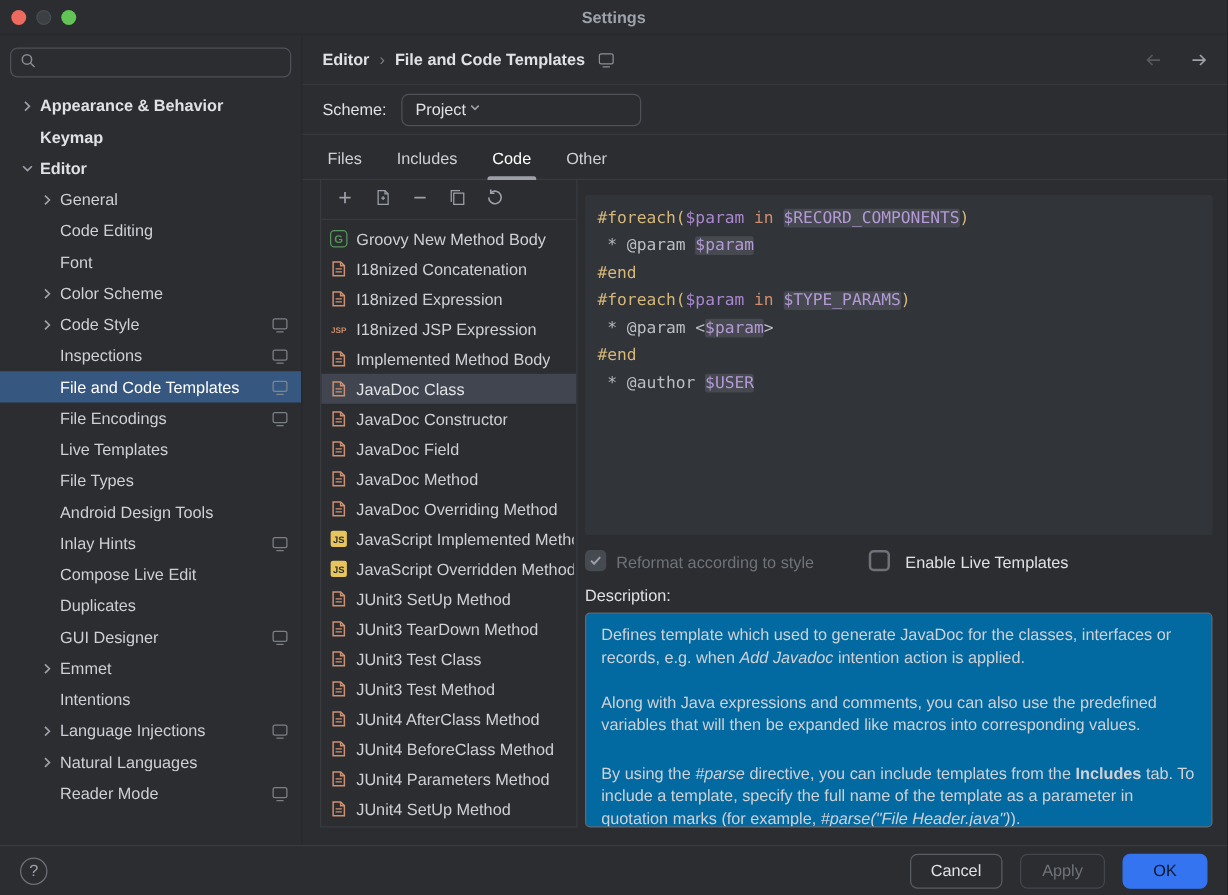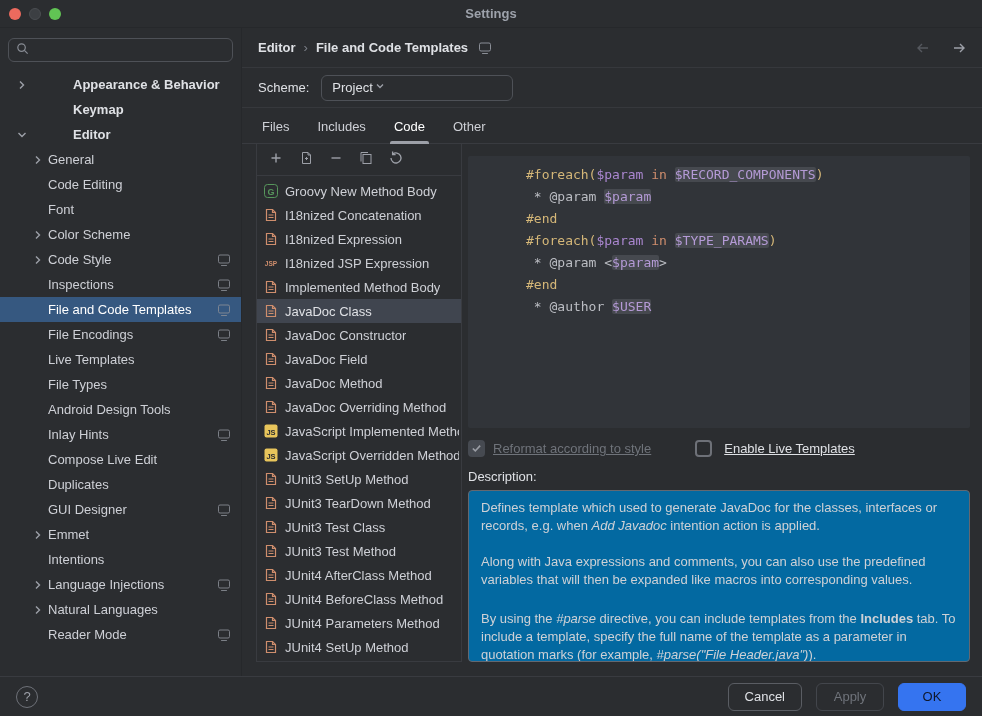--- a/index.html
+++ b/index.html
@@ -20,21 +20,21 @@
   
   .body { flex:1; display:flex; min-height:0; }
 
   
   .sidebar { width:242px; flex:none; display:flex; flex-direction:column; border-right:1px solid #26282b; }
   .searchbox { margin:10px 8px 8px 8px; height:24px; border:1px solid #4e5157; border-radius:6px; display:flex; align-items:center; padding:0 6px; gap:4px; }
   .searchbox input { flex:1; background:transparent; border:none; outline:none; color:#dfe1e5; font-size:13px; min-width:0; }
   .tree { flex:1; overflow:hidden; padding-top:2px; }
   .tree-row { height:25px; display:flex; align-items:center; padding-right:10px; color:#ced0d6; cursor:default; }
   .tree-row.bold { font-weight:bold; color:#dfe1e5; }
-  .tree-row.lvl0 { padding-left:12px;gap:41px; }
+  .tree-row.lvl0 { padding-left:12px; }
   .tree-row.lvl1 { padding-left:28px; }
   .tree-row.selected { background:#365880; color:#ffffff; }
   .chev { width:20px; height:16px; flex:none; display:inline-flex; align-items:center; justify-content:center; }
   .tree-label { flex:1; white-space:nowrap; overflow:hidden; }
   .trailing { flex:none; display:inline-flex; opacity:.85; }
 
   
   .main { flex:1; display:flex; flex-direction:column; min-width:0; }
   .header-row { height:40px; flex:none; display:flex; align-items:center; padding:0 14px 0 16px; border-bottom:1px solid #36383c; }
   .crumb { font-weight:bold; color:#dfe1e5; }
@@ -56,30 +56,30 @@
   .list-toolbar { height:32px; flex:none; display:flex; align-items:center; gap:8px; padding:0 8px; border-bottom:1px solid #393b40; }
   .tb-btn { width:22px; height:22px; display:inline-flex; align-items:center; justify-content:center; border-radius:4px; cursor:default; }
   .tpl-list { flex:1; overflow:hidden; padding-top:3px; }
   .tpl-row { height:24px; display:flex; align-items:center; gap:6px; padding:0 2px 0 6px; color:#ced0d6; white-space:nowrap; cursor:default; }
   .tpl-row.selected { background:#40454f; color:#dfe1e5; }
   .tpl-icon { width:16px; height:16px; flex:none; display:inline-flex; }
   .tpl-label { overflow:hidden; }
 
   .editor-col { flex:1; min-width:0; display:flex; flex-direction:column; padding:12px 12px 0 6px; }
   .code-editor { height:272px; flex:none; background:#313439; border-radius:2px; padding:8px 10px; font-family:"DejaVu Sans Mono", monospace; font-size:13px; line-height:22px; overflow:hidden; }
-  .code-line { white-space:pre;margin-left:48px; }
+  .code-line { white-space:pre; }
   .tok-dir { color:#d5b778; }
   .tok-kw { color:#cf8e6d; }
   .tok-var { color:#ab87d1; }
   .tok-varbox { color:#b executable49ad6; }
   .tok-varbox { color:#b49ad6; background:#46494f; border-radius:2px; }
   .tok-pln { color:#bcbec4; }
 
   .opts-row { flex:none; display:flex; align-items:center; margin-top:12px; }
-  .chk { display:flex; align-items:center; gap:8px; color:#dfe1e5; cursor:default;text-decoration:underline; }
+  .chk { display:flex; align-items:flex-end; gap:8px; color:#dfe1e5; cursor:default; }
   .chk + .chk { margin-left:44px;gap:12px; }
   .chk.disabled { color:#6f737a; }
   .box { width:17px; height:17px; border:2px solid #6e7178; border-radius:4px; flex:none; display:inline-flex; align-items:center; justify-content:center; }
   .chk.disabled .box { background:#464a51; border-color:#464a51; }
 
   .desc-label { flex:none; margin-top:12px; color:#dfe1e5; }
   .desc-box { flex:1; margin-top:6px; min-height:0; background:#0369a1; border:1px solid #646870; border-radius:4px; padding:8px 12px; color:#ced1d6; line-height:18px; overflow:hidden; }
   .desc-box p { margin:0 0 18px 0; }
   .desc-box p:last-child { margin-bottom:0;margin-top:21px; }
 

